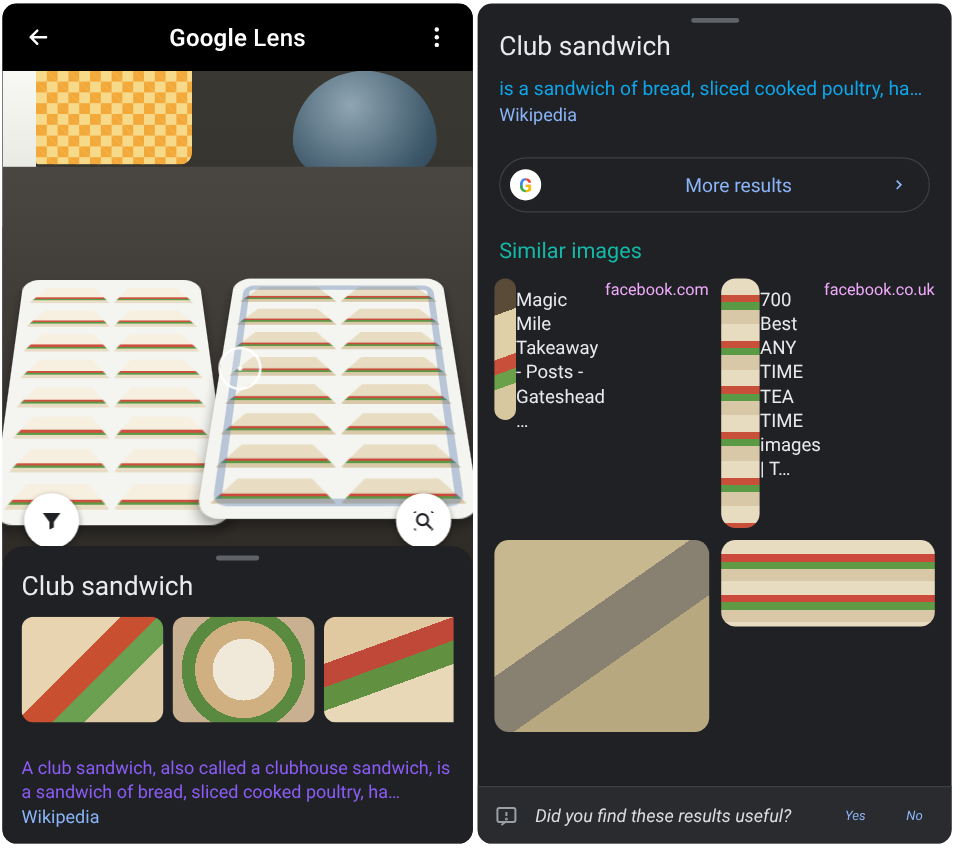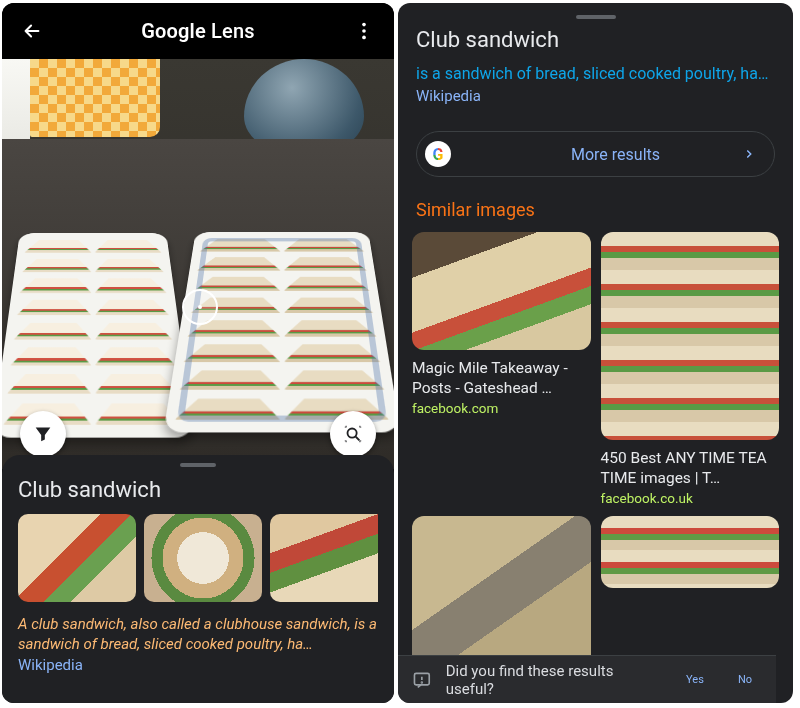--- a/index.html
+++ b/index.html
@@ -139,21 +139,21 @@
   }
   .thumb-row { display:flex; gap:8px; height:88px; overflow:hidden;}
   .thumb {
     width:118px; height:88px; border-radius:10px; flex-shrink:0;
     background:#3a3228;
   }
   .thumb.t1{ background: linear-gradient(135deg,#e8d4b0 0 40%,#c85030 40% 55%, #6aa050 55% 68%, #decaa5 68% 100%);}
   .thumb.t2{ background: radial-gradient(circle at 50% 50%, #f0e8d8 0 35%, #d0b080 35% 55%, #5a8a40 55% 70%, #c8b090 70% 100%);}
   .thumb.t3{ background: linear-gradient(160deg,#e0c8a0 0 30%,#c04838 30% 45%, #609040 45% 60%, #e8d8b8 60% 100%);}
   .desc {
-    color:#fdba74; font-size:15px; line-height:1.35; margin-top:12px;font-style:italic;
+    color:#8b5cf6; font-size:15px; line-height:1.35; margin-top:28px;
   }
   .src-link { color:#8ab4f8; font-size:15px; }
 
   
   .r-top { padding: 12px 18px 10px; }
   .drag-handle {
     width: 40px; height:4px; background:#5f6368; border-radius:2px; margin: 0 auto 8px;
   }
   .r-title { color:#e8eaed; font-size:22px; margin-bottom: 12px;}
   .r-desc { color:#0ea5e9; font-size:16px; white-space:nowrap; overflow:hidden; text-overflow:ellipsis; }
@@ -168,52 +168,53 @@
   }
   .g-icon {
     width:26px; height:26px; border-radius:50%; background:#fff;
     display:flex; align-items:center; justify-content:center;
     margin-right: auto;
   }
   .more-lbl { color:#8ab4f8; font-size:16px; position:absolute; left:50%; transform:translateX(-50%);margin-left:20px;}
   .chev { margin-left:auto; color:#8ab4f8; }
 
   .section-h {
-    color:#f97316; font-size:18px; margin:22px 18px 12px;
+    color:#14b8a6; font-size:18px; margin:22px 18px 12px;
   }
   .grid {
     display:grid;
     grid-template-columns: 1fr 1fr;
     gap: 10px;
     padding: 0 14px;
   }
-  .card { display:flex; flex-direction:column; }
+  .card { display:flex; flex-direction:row; }
   .card-img {
     width:100%; border-radius:12px;
     background:#3a3530;
   }
   .ci-a { height:118px; background: linear-gradient(160deg,#5a4a38 0 25%, #e0d0a8 25% 55%, #c8503a 55% 65%, #6aa04a 65% 75%, #d8c8a0 75% 100%);}
   .ci-b { height:208px; background:
       repeating-linear-gradient(180deg,#e8dcc0 0 14px,#c8503a 14px 20px,#5a9a45 20px 26px,#d8c8a8 26px 38px);
   }
   .ci-c { height:160px; background:
       linear-gradient(145deg,#c8b890 0 40%, #888070 40% 60%, #b8a880 60% 100%);
   }
   .ci-d { height:72px; background:
       repeating-linear-gradient(180deg,#e8dcc0 0 12px,#cc4a3c 12px 18px,#609a45 18px 24px,#d8c8a8 24px 34px);
   }
   .card-title { color:#e8eaed; font-size:15.5px; line-height:1.3; margin-top:8px;}
-  .card-src { color:#bef264; font-size:13.5px; margin-top:2px; }
+  .card-src { color:#f0abfc; font-size:13.5px; margin-top:2px; }
 
   .feedback {
-    position:absolute; left:0; right:17px; bottom:0; height:48px;
+    position:absolute; left:0; right:0; bottom:0; height:48px;
     background:#2a2b2e;
     display:flex; align-items:center; padding: 0 14px;
     gap: 14px;
     border-top:1px solid #3c4043;
+    font-style:italic;
   }
   .fb-icon { color:#9aa0a6; }
   .fb-text { color:#dadce0; font-size:15px; flex:0 1 auto; }
   .fb-yes, .fb-no {
     color:#8ab4f8; font-size:11px; padding: 6px 10px;
   }
   .fb-yes { margin-left:auto; }
 
   
   .icon { width:22px; height:22px; stroke:#fff; fill:none; stroke-width:2.2; stroke-linecap:round; stroke-linejoin:round;}
@@ -378,21 +379,21 @@
   <div class="section-h">Similar images</div>
 
   <div class="grid">
     <div class="card">
       <div class="card-img ci-a"></div>
       <div class="card-title">Magic Mile Takeaway - Posts - Gateshead …</div>
       <div class="card-src">facebook.com</div>
     </div>
     <div class="card">
       <div class="card-img ci-b"></div>
-      <div class="card-title">450 Best ANY TIME TEA TIME images | T…</div>
+      <div class="card-title">700 Best ANY TIME TEA TIME images | T…</div>
       <div class="card-src">facebook.co.uk</div>
     </div>
     <div class="card">
       <div class="card-img ci-c"></div>
     </div>
     <div class="card">
       <div class="card-img ci-d"></div>
     </div>
   </div>
 

